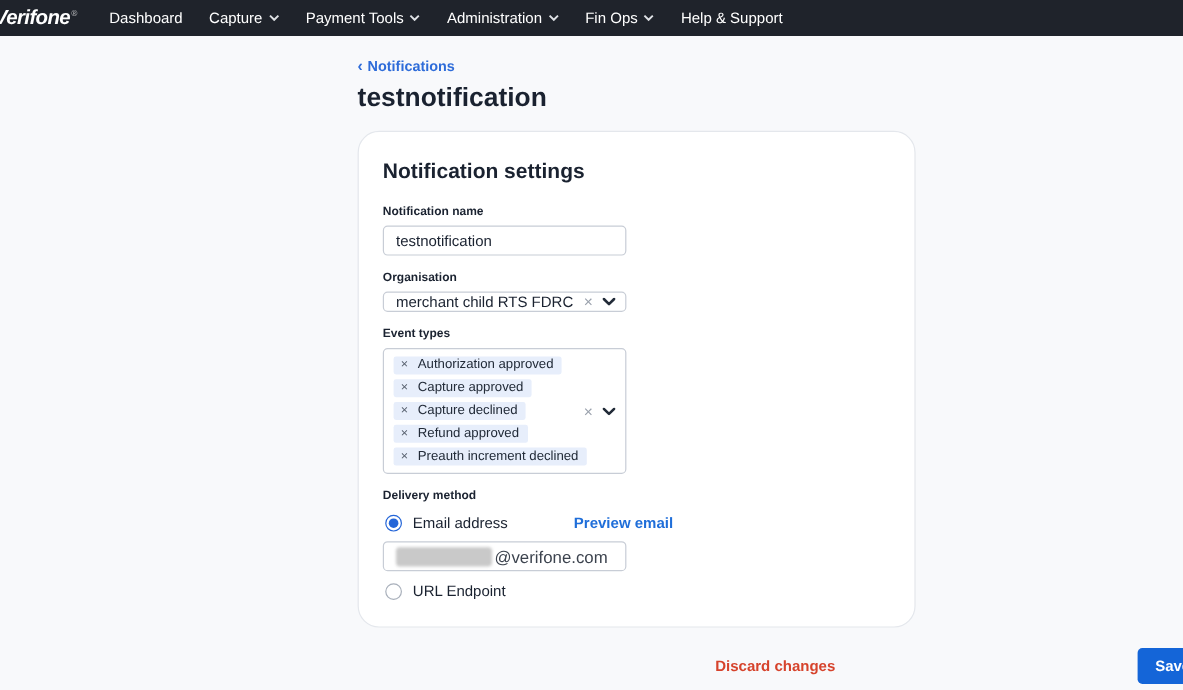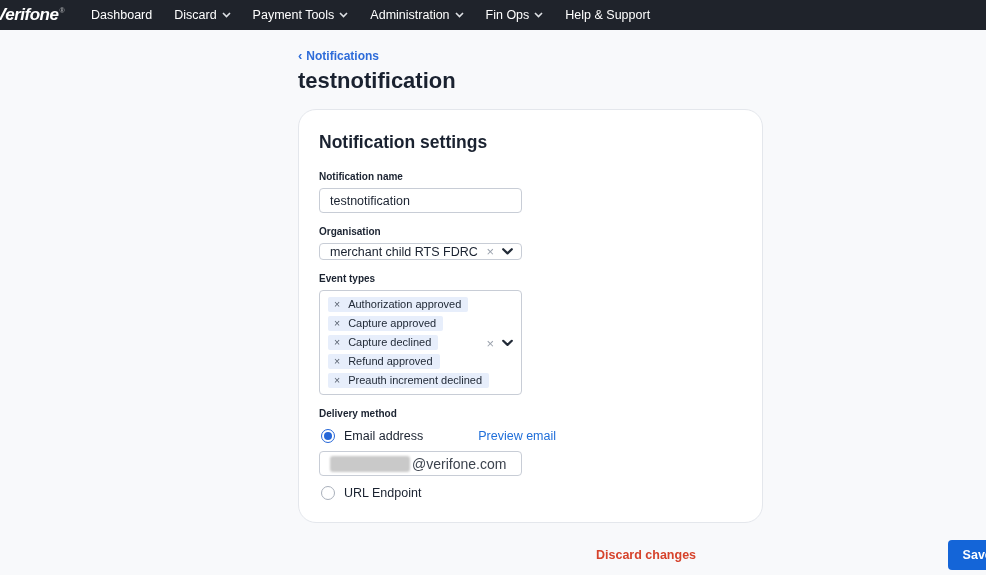--- a/index.html
+++ b/index.html
@@ -101,21 +101,21 @@
     width: 14px; height: 14px; border-radius: 50%; flex: 0 0 auto;
     border: 1px solid #a9b0bb; background: #fff; position: relative; cursor: pointer;
   }
   .radio.checked { border: 1.5px solid #2566d8; }
   .radio.checked::after {
     content: ""; position: absolute; inset: 2px;
     background: #2566d8; border-radius: 50%;
   }
   .radio-label { font-size: 12.5px; margin-left: 9px; cursor: pointer; }
   .preview-link {
-    margin-left: 55px; font-size: 12.5px; font-weight: 400; color: #1f6ed9; cursor: pointer;
+    margin-left: 55px; font-size: 12.5px; font-weight: 700; color: #1f6ed9; cursor: pointer;
   }
 
   .email-input {
     width: 203px; height: 25px;
     border: 1px solid #c8cdd6; border-radius: 4px; background: #fff;
     display: flex; align-items: center; padding: 0 10px; gap: 0;
   }
   .redacted {
     width: 80px; height: 16px; background: #c9c9c9;
     border-radius: 3px; filter: blur(1.2px); margin-right: 2px;
@@ -139,21 +139,21 @@
 </head>
 <body>
 
 <header class="topnav">
   <div class="logo"><span>Verifone</span><sup>®</sup></div>
   <nav class="nav-items">
     <div class="nav-item">
       <span>Dashboard</span>
     </div>
     <div class="nav-item">
-      <span>Discard</span>
+      <span>Capture</span>
       <span class="chev-sm"><svg width="9" height="6" viewBox="0 0 9 6">
             <path d="M1 1l3.5 3.5L8 1" fill="none" stroke="#dde0e4" stroke-width="1.6"></path>
           </svg></span>
     </div>
     <div class="nav-item">
       <span>Payment Tools</span>
       <span class="chev-sm"><svg width="9" height="6" viewBox="0 0 9 6">
             <path d="M1 1l3.5 3.5L8 1" fill="none" stroke="#dde0e4" stroke-width="1.6"></path>
           </svg></span>
     </div>

